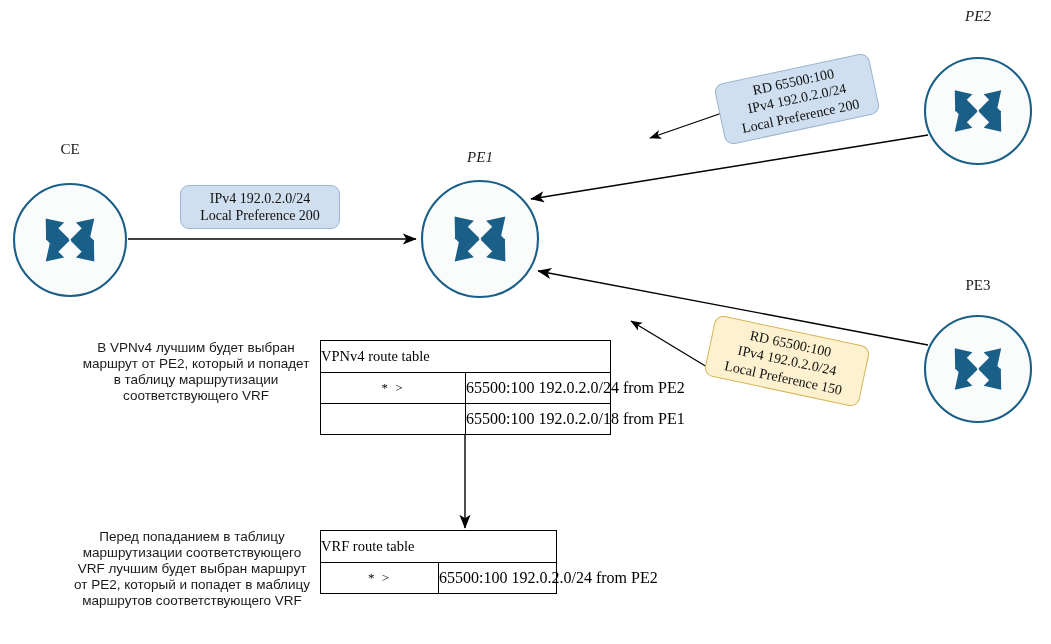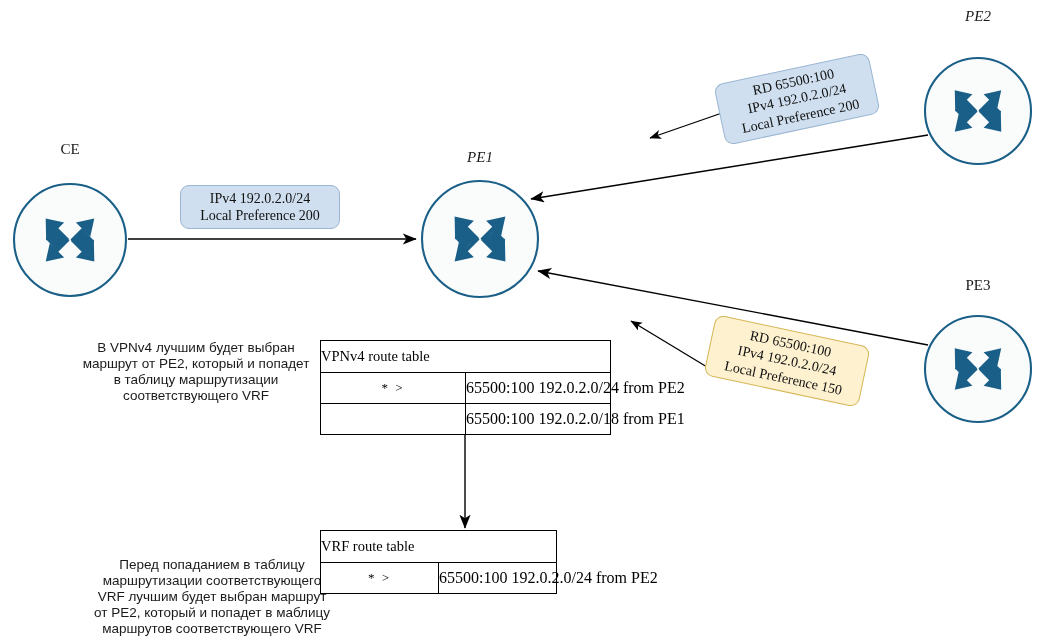--- a/index.html
+++ b/index.html
@@ -188,21 +188,21 @@
   <div class="callout callout-tan" style="left:708px; top:330px; width:158px; height:62px; transform:rotate(12deg);">
     <div>
       <span class="cl-line">RD 65500:100</span>
       <span class="cl-line">IPv4 192.0.2.0/24</span>
       <span class="cl-line">Local Preference 150</span>
     </div>
   </div>
 
   <div class="note" style="left:78px; top:340px; width:236px;">В VPNv4 лучшим будет выбран маршрут от PE2, который и попадет в таблицу маршрутизации соответствующего VRF</div>
 
-  <div class="note" style="left:94px; top:529px; width:236px;margin-top:28px;">Перед попаданием в таблицу маршрутизации соответствующего VRF лучшим будет выбран маршрут от PE2, который и попадет в маблицу маршрутов соответствующего VRF</div>
+  <div class="note" style="left:74px; top:529px; width:236px;">Перед попаданием в таблицу маршрутизации соответствующего VRF лучшим будет выбран маршрут от PE2, который и попадет в маблицу маршрутов соответствующего VRF</div>
 
   <table class="route-table" style="left:320px; top:340px; width:291px;">
     <tbody>
         <tr>
       <th class="tbl-title" colspan="2">VPNv4 route table</th>
     </tr>
     <tr>
       <td class="flag-cell">* &gt;</td>
       <td class="route-cell">65500:100 192.0.2.0/24 from  PE2</td>
     </tr>

